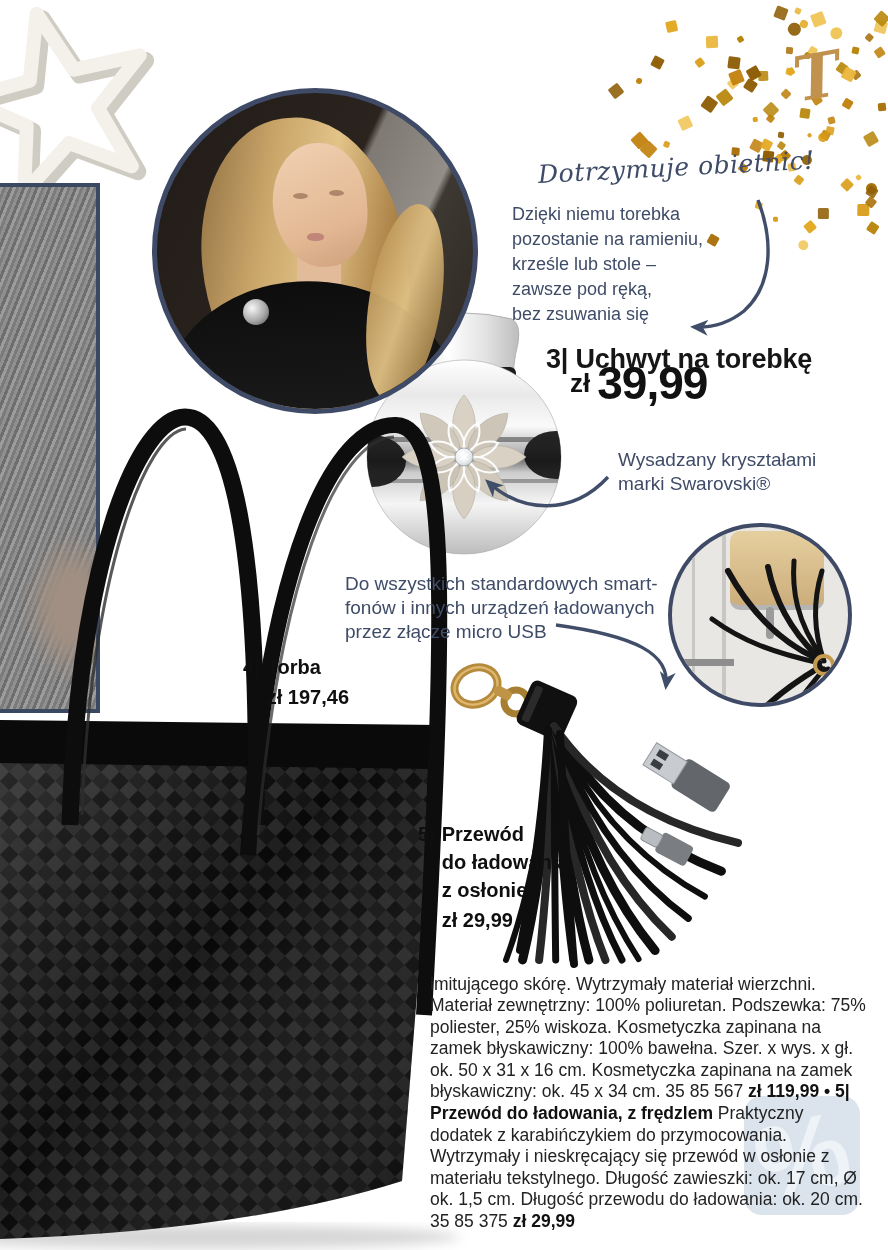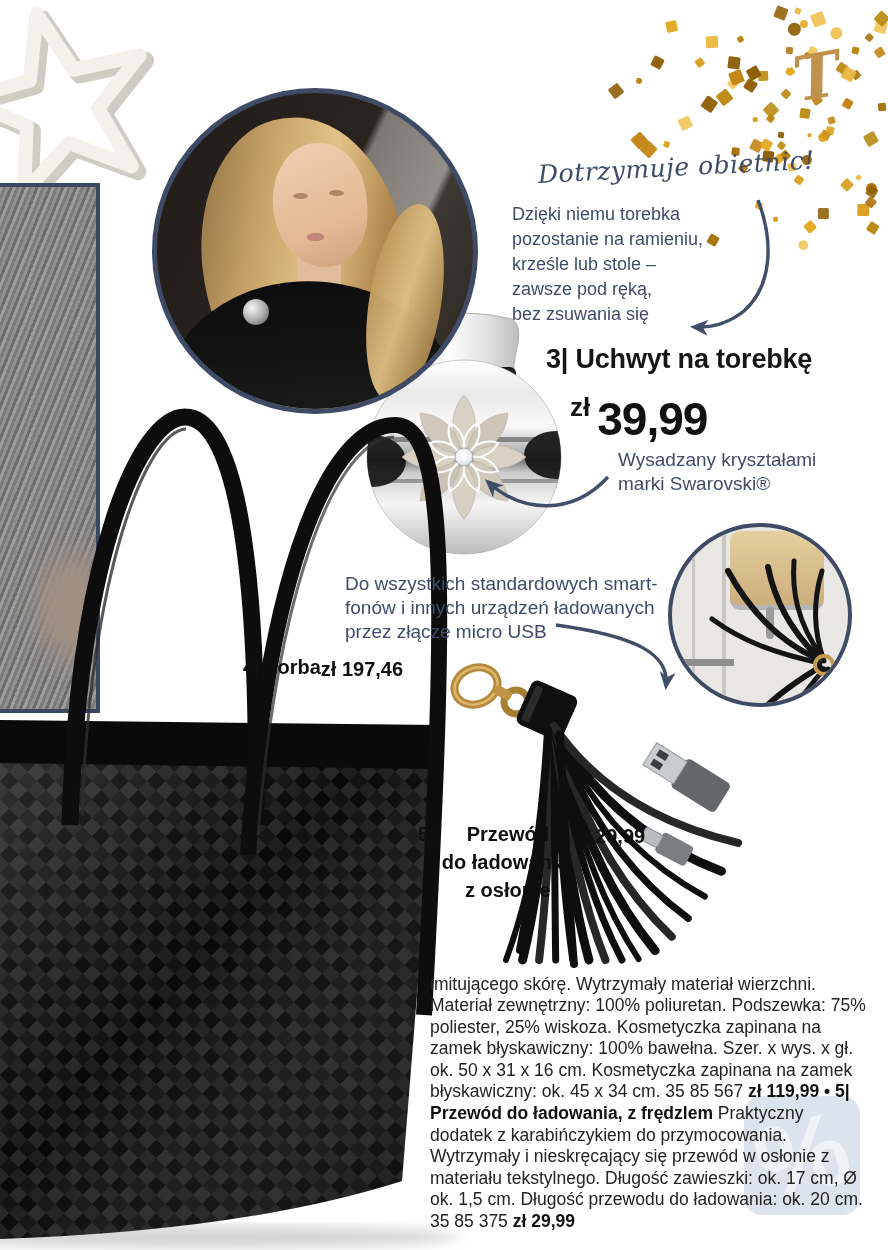--- a/index.html
+++ b/index.html
@@ -46,31 +46,31 @@
          font-size:62px;color:#c1924d;transform:rotate(-10deg);z-index:2;line-height:1;}
 
   
   .script{left:538px;top:154px;width:230px;font-family:"DejaVu Serif",serif;font-style:italic;
           font-size:25px;color:#3f4c68;transform:rotate(-3deg);letter-spacing:.5px;white-space:nowrap;z-index:2;}
   .benefit{left:512px;top:202px;width:252px;text-align:left;white-space:pre-line;
            font-size:18px;line-height:25px;color:#3f4c68;z-index:2;}
 
   
   .p3-title{left:546px;top:344px;font-size:27px;color:#161616;font-weight:bold;letter-spacing:-.2px;z-index:2;}
-  .p3-price{left:570px;top:392px;display:flex;align-items:flex-start;color:#111;z-index:2;}
+  .p3-price{left:570px;top:356px;display:flex;align-items:center;color:#111;z-index:2;}
   .p3-price .cur{font-size:26px;font-weight:bold;margin-right:7px;}
   .p3-price .amt{font-size:46px;font-weight:bold;letter-spacing:-1px;}
   .swar{left:618px;top:448px;width:220px;font-size:19px;line-height:24px;color:#3f4c68;
         white-space:pre-line;z-index:2;}
   .usb-note{left:345px;top:572px;width:330px;font-size:19px;line-height:24px;color:#3f4c68;
         white-space:pre-line;z-index:2;}
 
   
   .plabel{display:flex;gap:7px;color:#0f0f0f;font-weight:bold;font-size:20px;line-height:28px;z-index:4;}
-  .plabel .col{display:flex;text-align:center;}
+  .plabel .col{display:flex;flex-direction:column;}
   .plabel .lines{white-space:pre-line;}
   .p4{left:243px;top:653px;}
   .p5{left:418px;top:820px;}
   .pprice{margin-top:2px;}
 
   
   .hook-svg{left:358px;top:308px;width:212px;height:252px;z-index:1;}
   .bag-svg{left:0;top:395px;width:470px;height:855px;z-index:1;}
   .tassel-svg{left:428px;top:648px;width:322px;height:332px;z-index:3;}
   .tcircle{left:668px;top:523px;width:176px;height:176px;border:4px solid #3f4b66;border-radius:50%;

